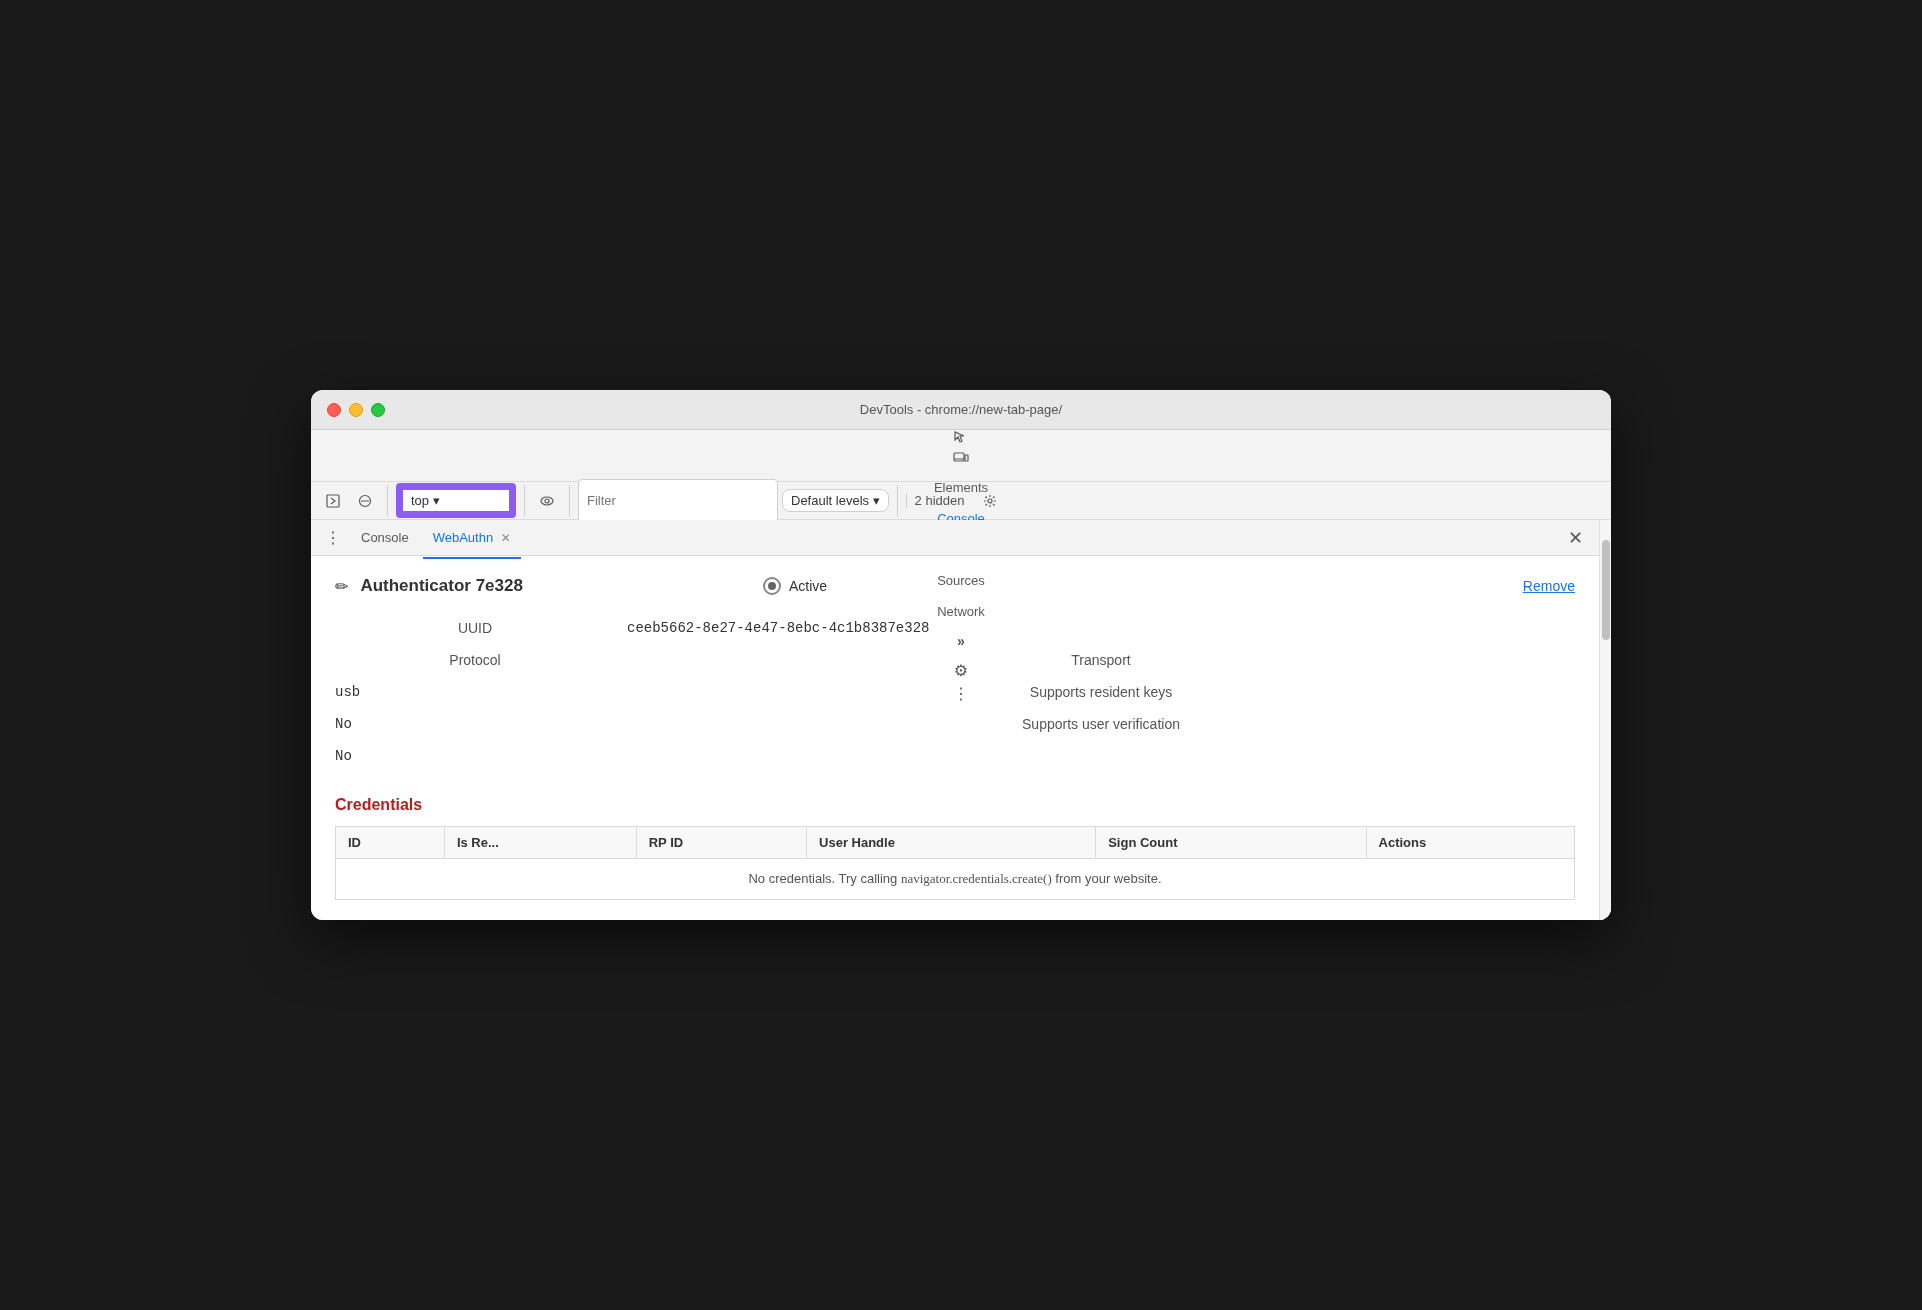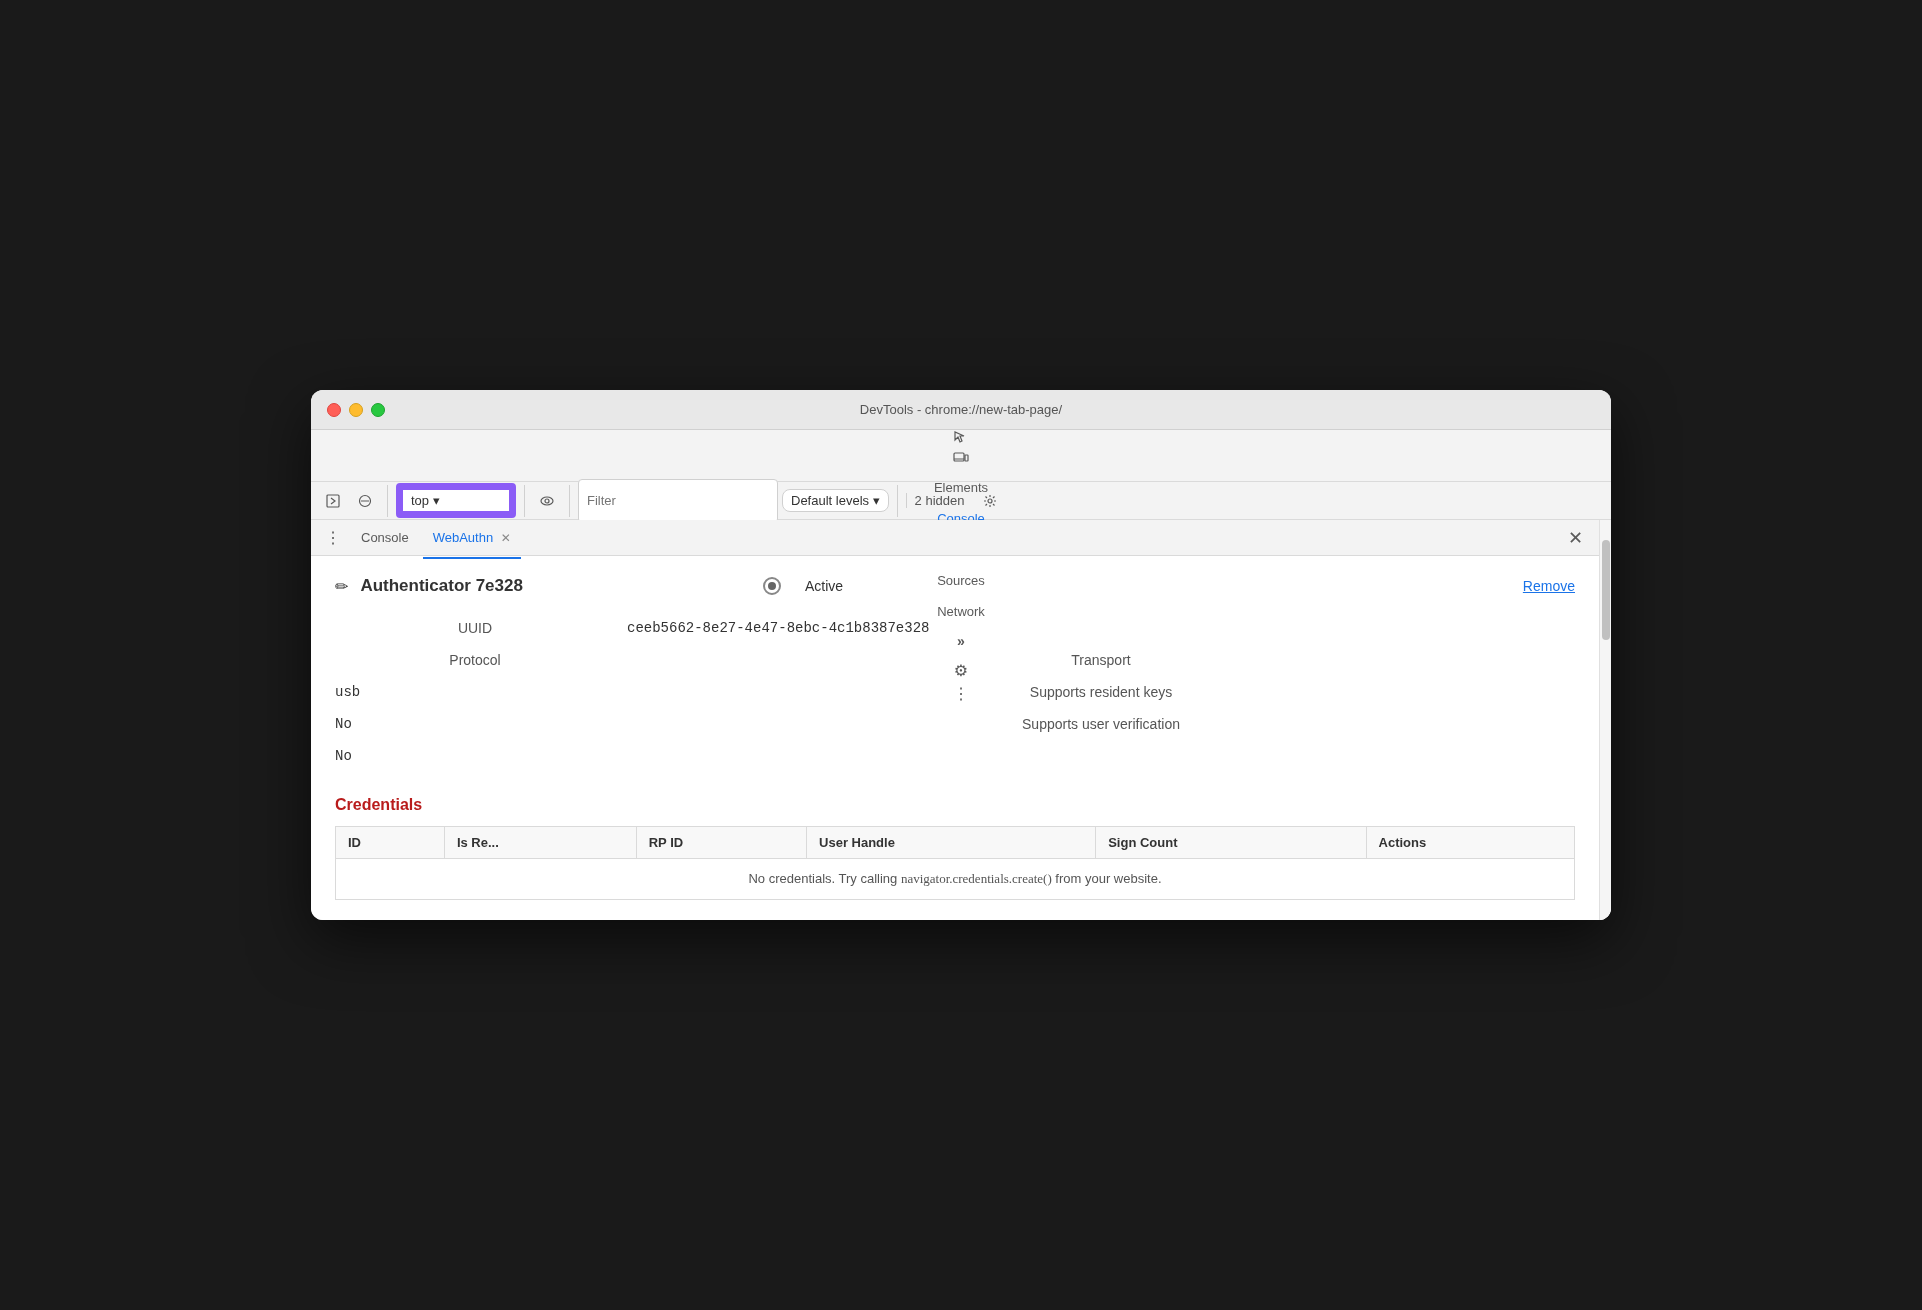--- a/index.html
+++ b/index.html
@@ -240,21 +240,21 @@
       cursor: pointer;
     }
     .authenticator-name {
       font-size: 17px;
       font-weight: 700;
       color: #333;
     }
     .active-badge {
       display: flex;
       align-items: center;
-      gap: 24px;
+      gap: 8px;
       margin-left: 200px;
       padding-left: 28px;
     }
     .radio-active {
       width: 18px;
       height: 18px;
       border-radius: 50%;
       border: 2px solid #888;
       display: flex;
       align-items: center;

